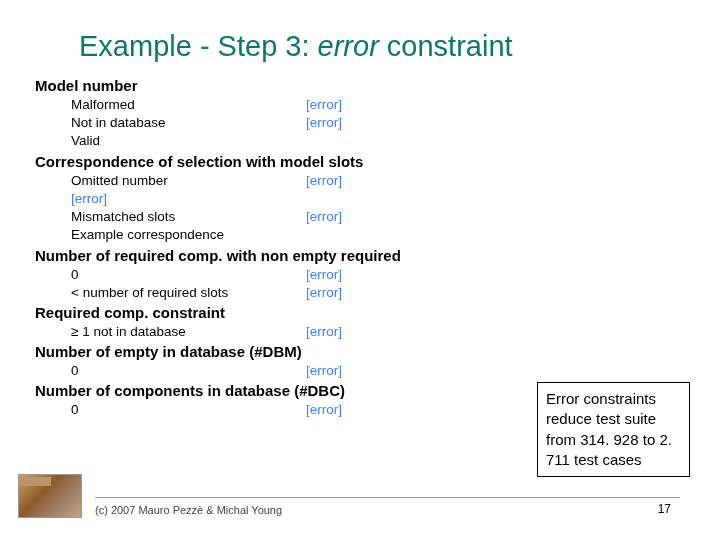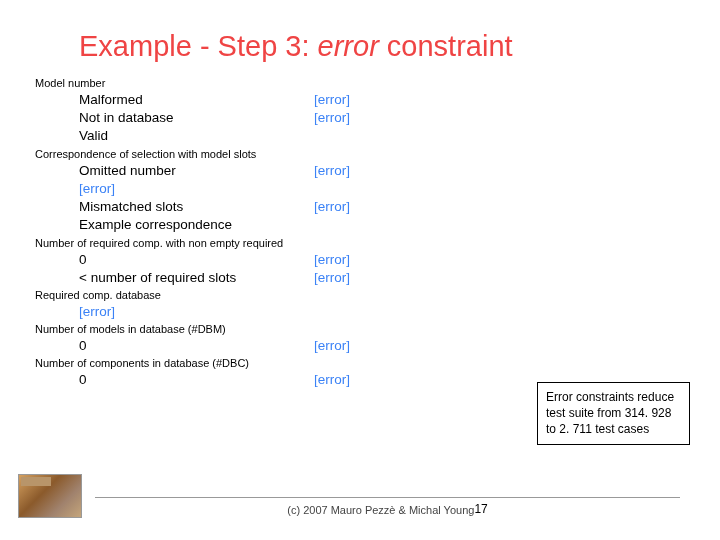--- a/index.html
+++ b/index.html
@@ -14,35 +14,35 @@
   }
   .slide {
     padding: 20px 40px 10px 55px;
     box-sizing: border-box;
     width: 720px;
     height: 540px;
     position: relative;
   }
   .title {
     font-size: 29px;
-    color: #ef4444;
+    color: #0f766e;
     margin: 10px 0 14px 24px;
     font-weight: normal;
   }
   .title .italic {
     font-style: italic;
   }
   .section {
-    font-size: 11px;
+    font-size: 15px;
     color: #000;
     margin: 2px 0 2px -20px;
-    font-weight: normal;
+    font-weight: bold;
   }
   .items {
-    margin-left: 24px;
+    margin-left: 16px;
   }
   .row {
     display: flex;
     font-size: 13.5px;
     color: #000;
     line-height: 1.35;
   }
   .row .label {
     width: 235px;
     flex-shrink: 0;
@@ -50,30 +50,30 @@
   .row .err {
     color: #3b82f6;
   }
   .callout {
     position: absolute;
     right: 30px;
     top: 382px;
     width: 135px;
     border: 1.5px solid #000;
     padding: 6px 8px;
-    font-size: 12px;
+    font-size: 15px;
     line-height: 1.35;
   }
   .footer {
     position: absolute;
     bottom: 24px;
     left: 95px;
-    right: 40px;
+    right: 49px;
     display: flex;
-    justify-content: center;
+    justify-content: space-between;
     align-items: flex-end;
   }
   .footer-line {
     position: absolute;
     bottom: 42px;
     left: 95px;
     right: 40px;
     height: 1px;
     background: #999;
   }
@@ -158,28 +158,29 @@
       <div class="row">
           <span class="label">0</span>
           <span class="err">[error]</span>
         </div>
       <div class="row">
           <span class="label">&lt; number of required slots</span>
           <span class="err">[error]</span>
         </div>
     </div>
 
-    <div class="section">Required comp. database</div>
-    <div class="items">
-      <div class="row">
-          <span class="err">[error]</span>
-        </div>
-    </div>
-
-    <div class="section">Number of models in database (#DBM)</div>
+    <div class="section">Required comp. constraint</div>
+    <div class="items">
+      <div class="row">
+          <span class="label">≥ 1 not in database</span>
+          <span class="err">[error]</span>
+        </div>
+    </div>
+
+    <div class="section">Number of empty in database (#DBM)</div>
     <div class="items">
       <div class="row">
           <span class="label">0</span>
           <span class="err">[error]</span>
         </div>
     </div>
 
     <div class="section">Number of components in database (#DBC)</div>
     <div class="items">
       <div class="row">

